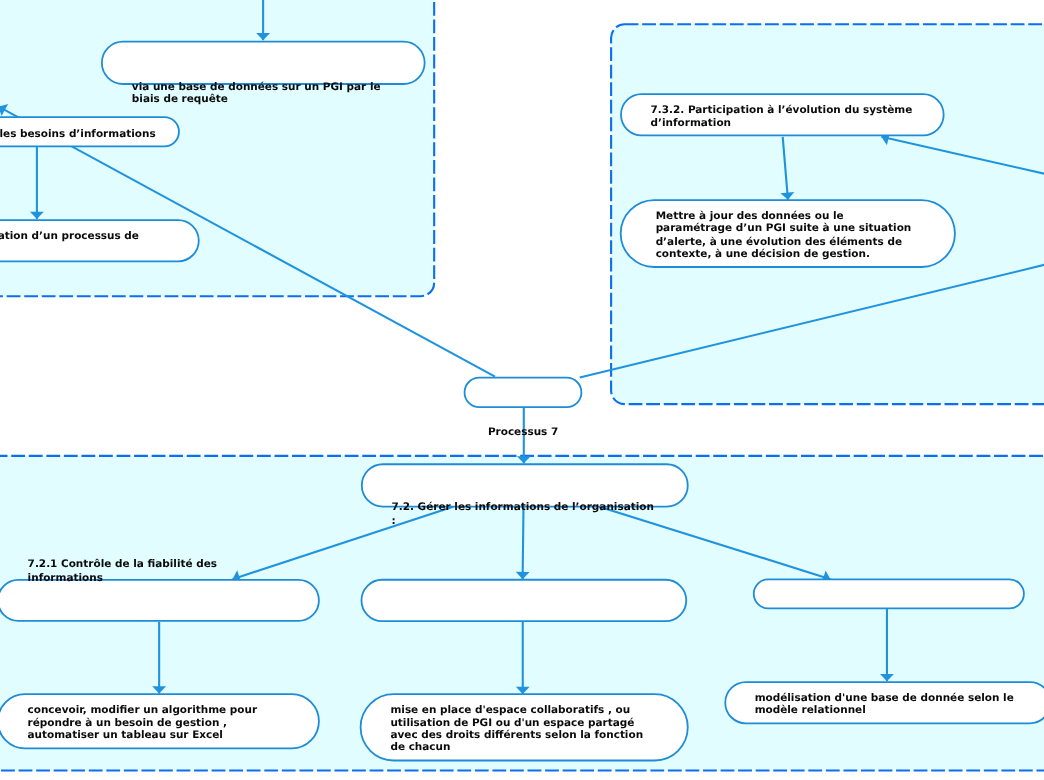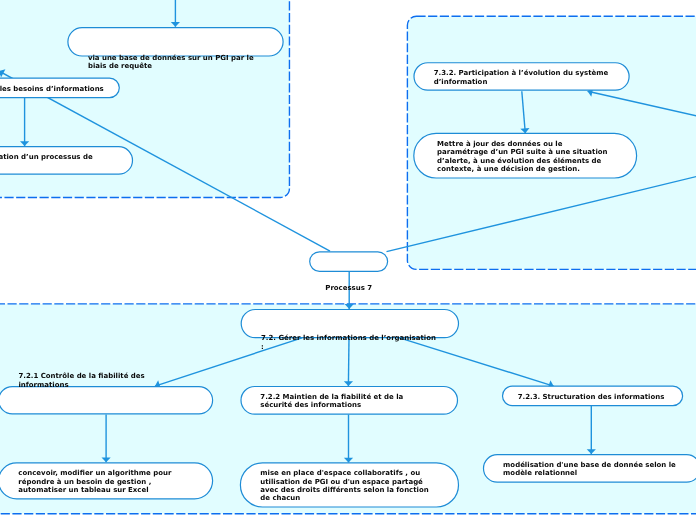--- a/index.html
+++ b/index.html
@@ -107,27 +107,20 @@
       <span>Processus 7</span>
     </div>
   <div class="node n7">
       <span>7.2. Gérer les informations de l’organisation
 :</span>
     </div>
   <div class="node n8">
       <span>7.2.1 Contrôle de la fiabilité des
 informations</span>
     </div>
-  <div class="node n9">
-      <span>7.2.2 Maintien de la fiabilité et de la
-sécurité des informations</span>
-    </div>
-  <div class="node n10">
-      <span>7.2.3. Structuration des informations</span>
-    </div>
   <div class="node n12">
       <span>mise en place d'espace collaboratifs , ou
 utilisation de PGI ou d'un espace partagé
 avec des droits différents selon la fonction
 de chacun</span>
     </div>
   <div class="node n11">
       <span>concevoir, modifier un algorithme pour
 répondre à un besoin de gestion ,
 automatiser un tableau sur Excel</span>

